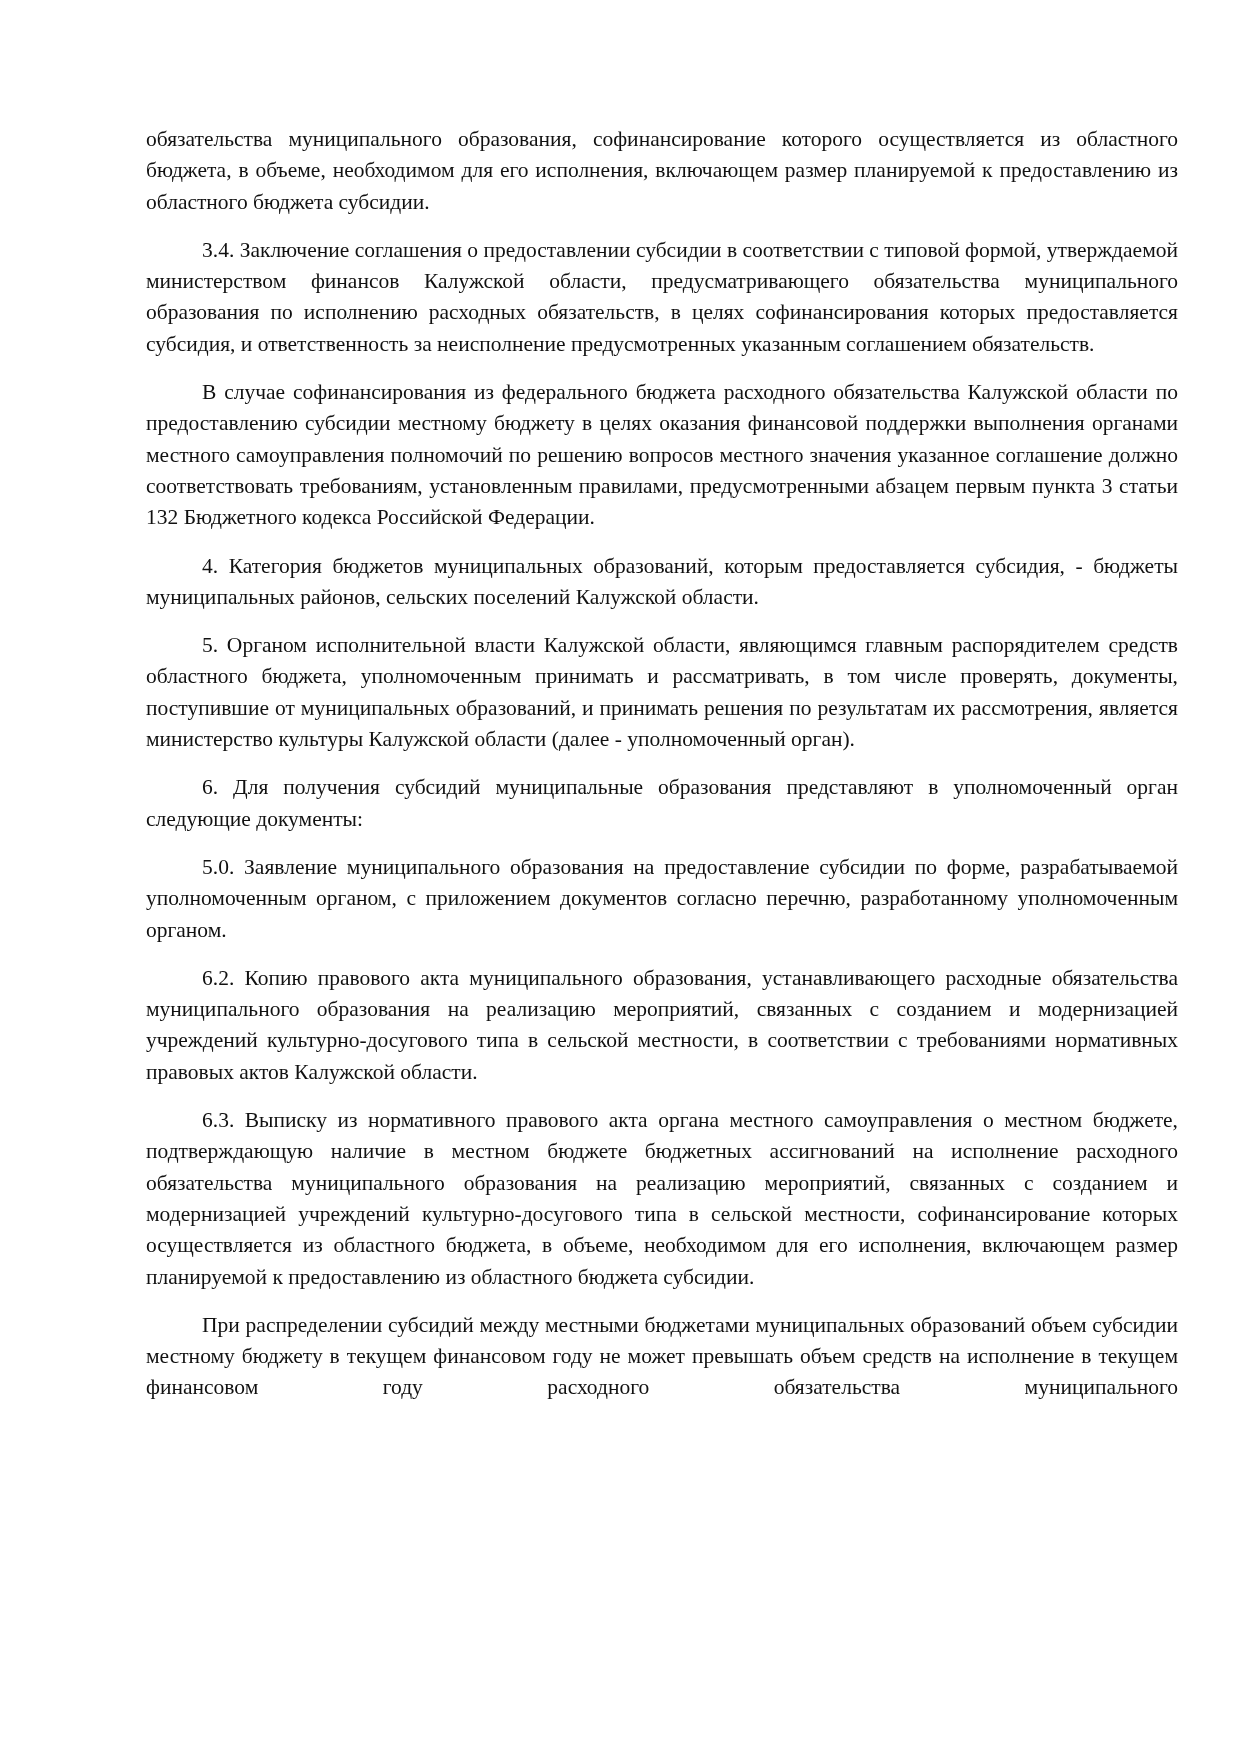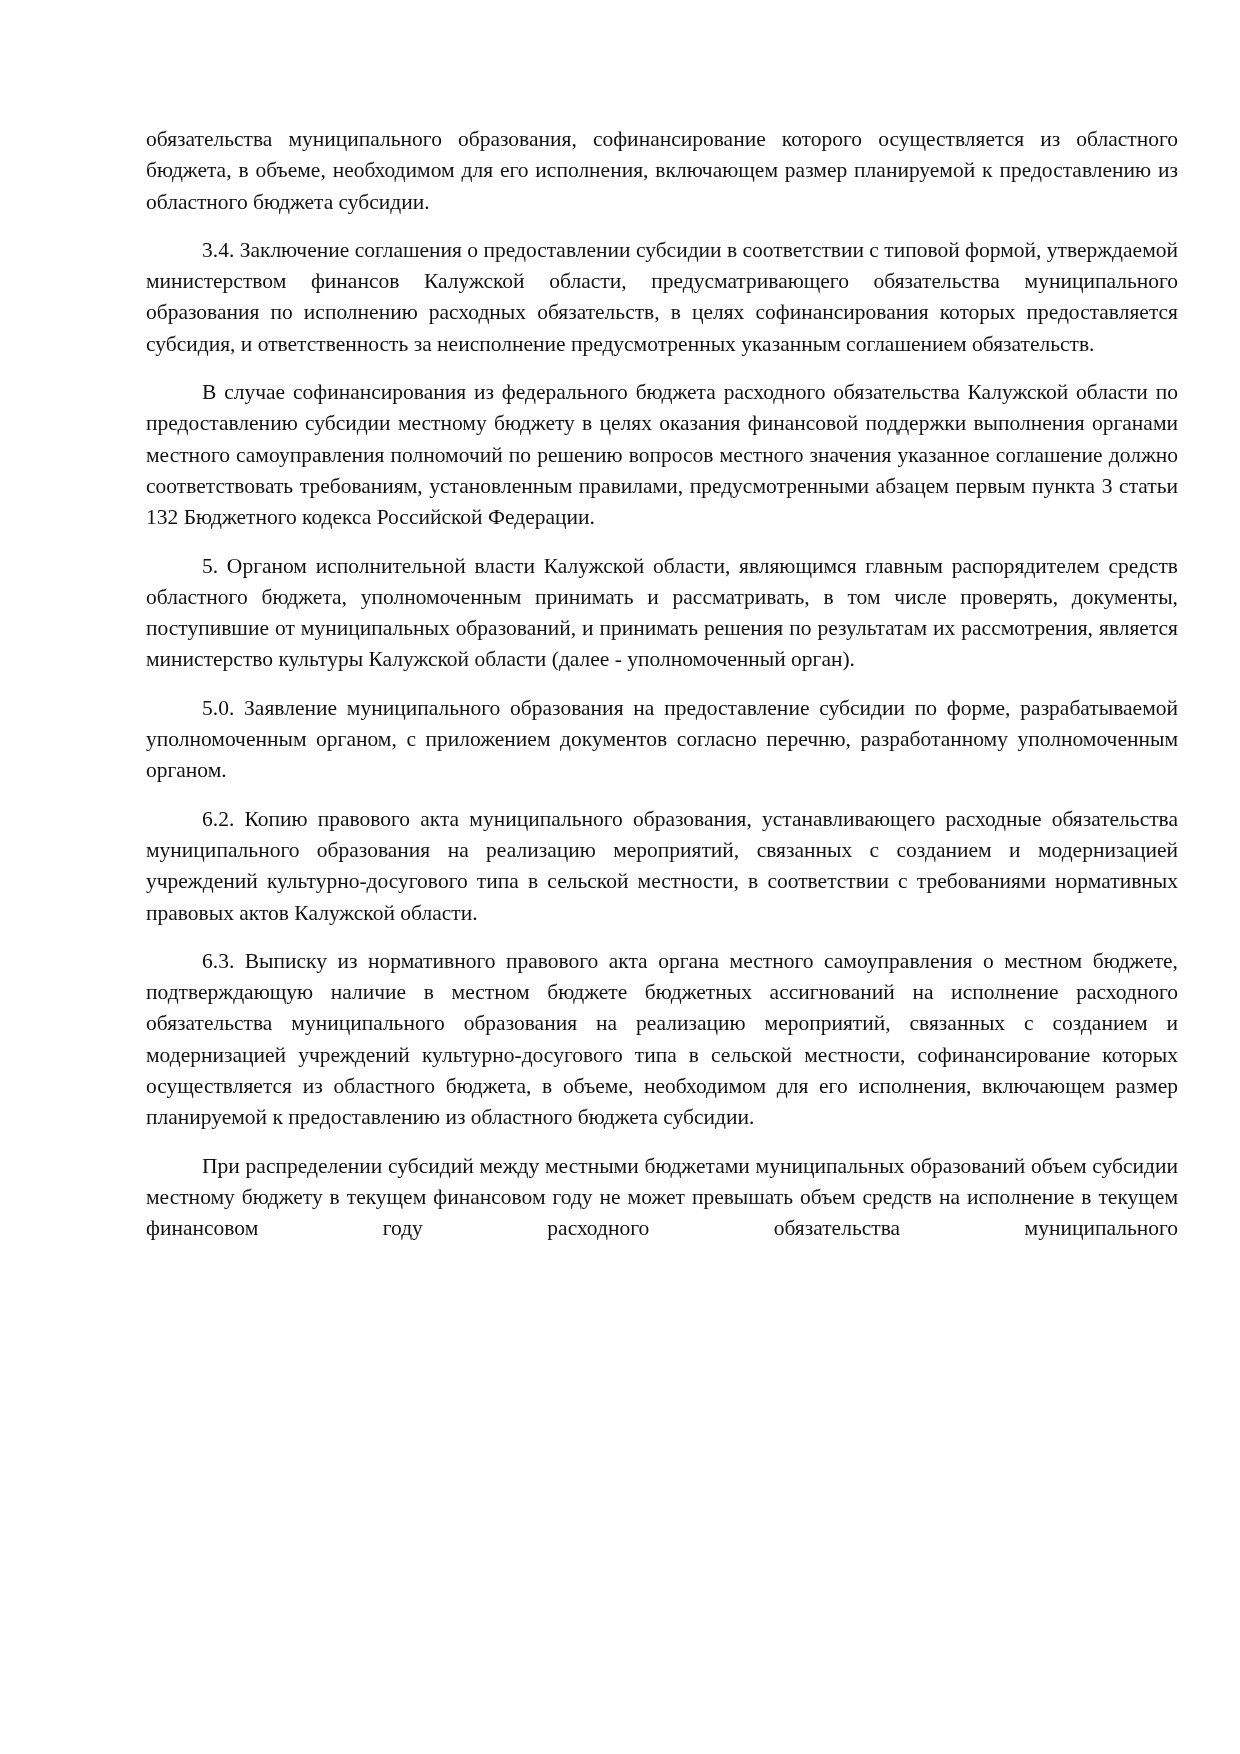--- a/index.html
+++ b/index.html
@@ -56,19 +56,21 @@
   }
 </style>
 </head>
 <body>
 
 <div class="page">
   <div class="text-column">
       <p class="para no-indent">обязательства муниципального образования, софинансирование которого осуществляется из областного бюджета, в объеме, необходимом для его исполнения, включающем размер планируемой к предоставлению из областного бюджета субсидии.</p>
       <p class="para indent">3.4. Заключение соглашения о предоставлении субсидии в соответствии с типовой формой, утверждаемой министерством финансов Калужской области, предусматривающего обязательства муниципального образования по исполнению расходных обязательств, в целях софинансирования которых предоставляется субсидия, и ответственность за неисполнение предусмотренных указанным соглашением обязательств.</p>
       <p class="para indent">В случае софинансирования из федерального бюджета расходного обязательства Калужской области по предоставлению субсидии местному бюджету в целях оказания финансовой поддержки выполнения органами местного самоуправления полномочий по решению вопросов местного значения указанное соглашение должно соответствовать требованиям, установленным правилами, предусмотренными абзацем первым пункта 3 статьи 132 Бюджетного кодекса Российской Федерации.</p>
+      <p class="para indent">4. Категория бюджетов муниципальных образований, которым предоставляется субсидия, - бюджеты муниципальных районов, сельских поселений Калужской области.</p>
       <p class="para indent">5. Органом исполнительной власти Калужской области, являющимся главным распорядителем средств областного бюджета, уполномоченным принимать и рассматривать, в том числе проверять, документы, поступившие от муниципальных образований, и принимать решения по результатам их рассмотрения, является министерство культуры Калужской области (далее - уполномоченный орган).</p>
+      <p class="para indent">6. Для получения субсидий муниципальные образования представляют в уполномоченный орган следующие документы:</p>
       <p class="para indent">5.0. Заявление муниципального образования на предоставление субсидии по форме, разрабатываемой уполномоченным органом, с приложением документов согласно перечню, разработанному уполномоченным органом.</p>
       <p class="para indent">6.2. Копию правового акта муниципального образования, устанавливающего расходные обязательства муниципального образования на реализацию мероприятий, связанных с созданием и модернизацией учреждений культурно-досугового типа в сельской местности, в соответствии с требованиями нормативных правовых актов Калужской области.</p>
       <p class="para indent">6.3. Выписку из нормативного правового акта органа местного самоуправления о местном бюджете, подтверждающую наличие в местном бюджете бюджетных ассигнований на исполнение расходного обязательства муниципального образования на реализацию мероприятий, связанных с созданием и модернизацией учреждений культурно-досугового типа в сельской местности, софинансирование которых осуществляется из областного бюджета, в объеме, необходимом для его исполнения, включающем размер планируемой к предоставлению из областного бюджета субсидии.</p>
       <p class="para indent continues">При распределении субсидий между местными бюджетами муниципальных образований объем субсидии местному бюджету в текущем финансовом году не может превышать объем средств на исполнение в текущем финансовом году расходного обязательства муниципального</p>
     </div>
 </div>
 
 </body></html>

